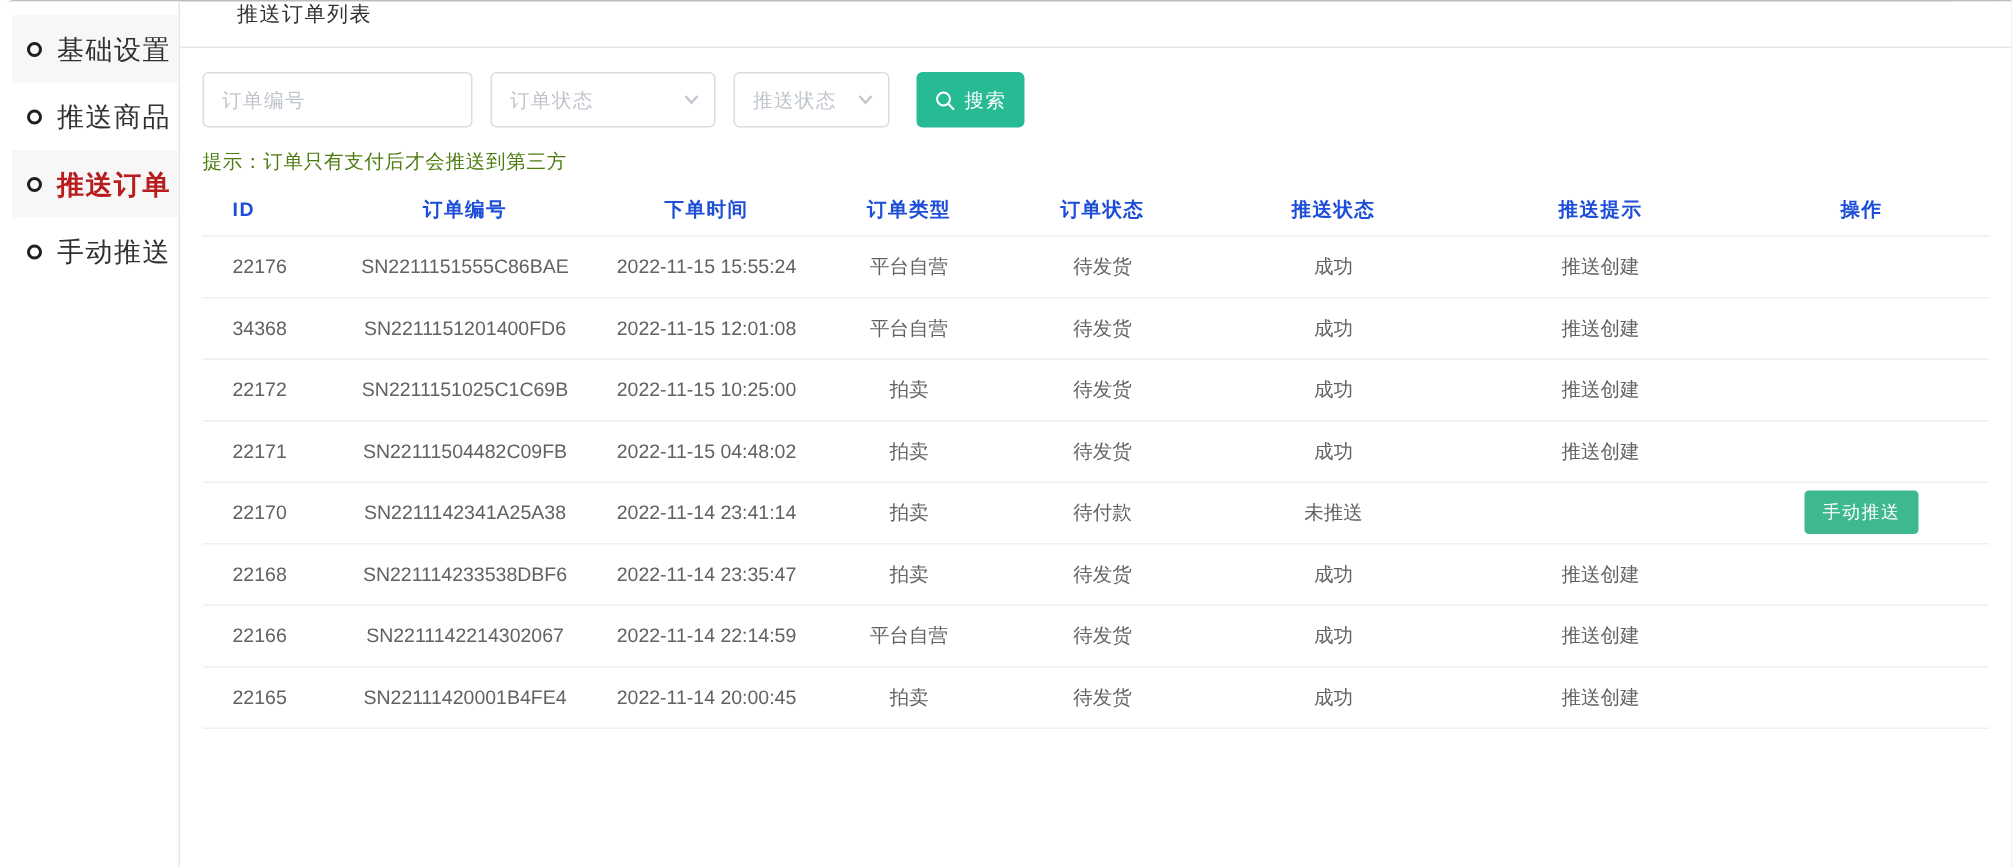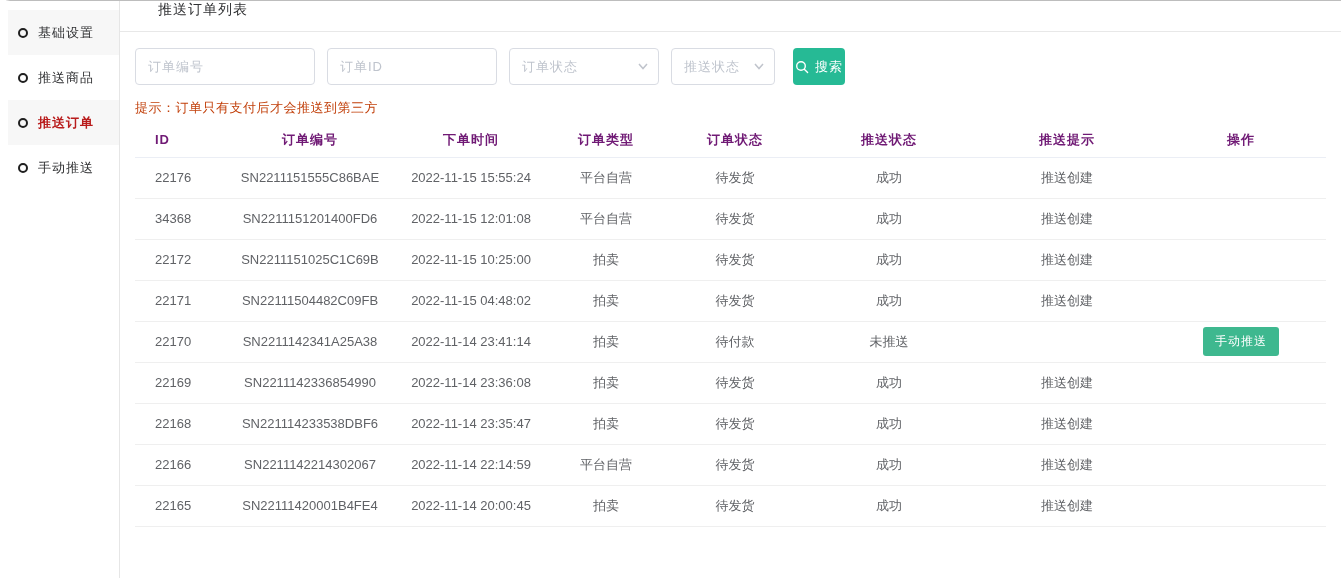--- a/index.html
+++ b/index.html
@@ -5,50 +5,50 @@
   * { box-sizing: border-box; margin: 0; padding: 0; }
   html, body { width: 1341px; height: 578px; overflow: hidden; background: #fff; }
   body { font-family: "Liberation Sans", "DejaVu Sans", sans-serif; font-size: 13px; color: #606266; }
   .app { display: flex; width: 1341px; height: 578px; border-top: 1px solid #bdbdbd; border-top-left-radius: 10px; }
 
   
   .sidebar { width: 120px; min-width: 120px; height: 100%; border-right: 1px solid #e6e6e6; padding-top: 9px; background: #fff; }
   .sidebar-item { display: flex; align-items: center; height: 45px; margin-left: 8px; padding-left: 10px; cursor: pointer; color: #303133; }
   .sidebar-item:nth-child(odd) { background: #f7f7f7; }
   .sidebar-item .dot { width: 10px; height: 10px; border: 2px solid #1f1f1f; border-radius: 50%; margin-right: 10px; flex: none; }
-  .sidebar-item .lbl { font-size: 13px; letter-spacing: 1px; }
+  .sidebar-item .lbl { font-size: 18px; letter-spacing: 1px; }
   .sidebar-item.active .lbl { font-weight: bold; color: #b91c1c; }
 
   
   .main { flex: 1; display: flex; flex-direction: column; min-width: 0; }
   .titlebar { height: 31px; border-bottom: 1px solid #e8e8e8; display: flex; align-items: flex-start; }
   .titlebar .title { margin-left: 38px; font-size: 14px; color: #303133; letter-spacing: 1px; }
 
   
   .filters { display: flex; align-items: center; gap: 12px; padding: 16px 0 0 15px; }
   .txt-input { height: 37px; border: 1px solid #d9dce3; border-radius: 4px; padding: 0 12px; font-size: 13px; color: #606266; outline: none; font-family: inherit; }
   .txt-input::placeholder { color: #bfc4cd; letter-spacing: 1px; }
   .txt-input.w1 { width: 180px; }
   .txt-input.w2 { width: 170px; }
   .select-box { height: 37px; border: 1px solid #d9dce3; border-radius: 4px; display: flex; align-items: center; justify-content: space-between; padding: 0 10px 0 12px; cursor: pointer; background: #fff; }
   .select-box.w3 { width: 150px; }
   .select-box.w4 { width: 104px; }
   .select-box .ph { color: #bfc4cd; letter-spacing: 1px; }
-  .btn-search { margin-left: 6px; height: 37px; padding: 0 2px; border: none; border-radius: 4px; background: #26ba95; color: #fff; font-size: 13px; display: flex; align-items: center; gap: 6px; cursor: pointer; font-family: inherit; letter-spacing: 1px; }
-
-  
-  .hint { margin: 14px 18px 0 15px; color: #c2410c; font-size: 13px; letter-spacing: 0.5px; }
+  .btn-search { margin-left: 6px; height: 37px; padding: 0 12px; border: none; border-radius: 4px; background: #26ba95; color: #fff; font-size: 13px; display: flex; align-items: center; gap: 6px; cursor: pointer; font-family: inherit; letter-spacing: 1px; }
+
+  
+  .hint { margin: 14px 18px 0 15px; color: #4d7c0f; font-size: 13px; letter-spacing: 0.5px; }
 
   
   .tbl-wrap { margin: 6px 15px 0 15px; }
   table { width: 100%; border-collapse: collapse; table-layout: fixed; }
   col.c1 { width: 85px; } col.c2 { width: 180px; } col.c3 { width: 142px; }
   col.c4 { width: 128px; } col.c5 { width: 130px; } col.c6 { width: 178px; }
   col.c7 { width: 178px; } col.c8 { width: auto; }
-  th { height: 34px; font-size: 13px; font-weight: bold; color: #701a75; text-align: center; border-bottom: 1px solid #ebeef5; letter-spacing: 1px; }
+  th { height: 34px; font-size: 13px; font-weight: bold; color: #1d4ed8; text-align: center; border-bottom: 1px solid #ebeef5; letter-spacing: 1px; }
   th.left, td.left { text-align: left; padding-left: 20px; }
   td { height: 41px; font-size: 13px; color: #606266; text-align: center; border-bottom: 1px solid #efefef; white-space: nowrap; overflow: hidden; }
   .row-action { background: #3eb88f; color: #fff; border: none; border-radius: 3px; font-size: 12px; padding: 6px 12px; cursor: pointer; font-family: inherit; letter-spacing: 1px; }
 </style>
 </head>
 <body>
 
 <div class="app">
 
   <nav class="sidebar" id="sidebar">
@@ -74,21 +74,20 @@
   </nav>
 
   <main class="main">
 
     <div class="titlebar">
       <span class="title">推送订单列表</span>
     </div>
 
     <div class="filters">
       <input class="txt-input w1" type="text" placeholder="订单编号" style="">
-      <input class="txt-input w2" type="text" placeholder="订单ID" style="">
       <div class="select-box w3">
         <span class="ph">订单状态</span>
         <svg width="10" height="7" viewBox="0 0 10 7">
           <polyline points="1,1 5,5.5 9,1" fill="none" stroke="#c0c4cc" stroke-width="1.5"></polyline>
         </svg>
       </div>
       <div class="select-box w4">
         <span class="ph">推送状态</span>
         <svg width="10" height="7" viewBox="0 0 10 7">
           <polyline points="1,1 5,5.5 9,1" fill="none" stroke="#c0c4cc" stroke-width="1.5"></polyline>
@@ -179,30 +178,20 @@
         <td class="left">22170</td>
         <td>SN2211142341A25A38</td>
         <td>2022-11-14 23:41:14</td>
         <td>拍卖</td>
         <td>待付款</td>
         <td>未推送</td>
         <td></td>
         <td><button class="row-action">手动推送</button></td>
       </tr>
 
-      <tr>
-        <td class="left">22169</td>
-        <td>SN2211142336854990</td>
-        <td>2022-11-14 23:36:08</td>
-        <td>拍卖</td>
-        <td>待发货</td>
-        <td>成功</td>
-        <td>推送创建</td>
-        <td></td>
-      </tr>
 
       <tr>
         <td class="left">22168</td>
         <td>SN221114233538DBF6</td>
         <td>2022-11-14 23:35:47</td>
         <td>拍卖</td>
         <td>待发货</td>
         <td>成功</td>
         <td>推送创建</td>
         <td></td>

